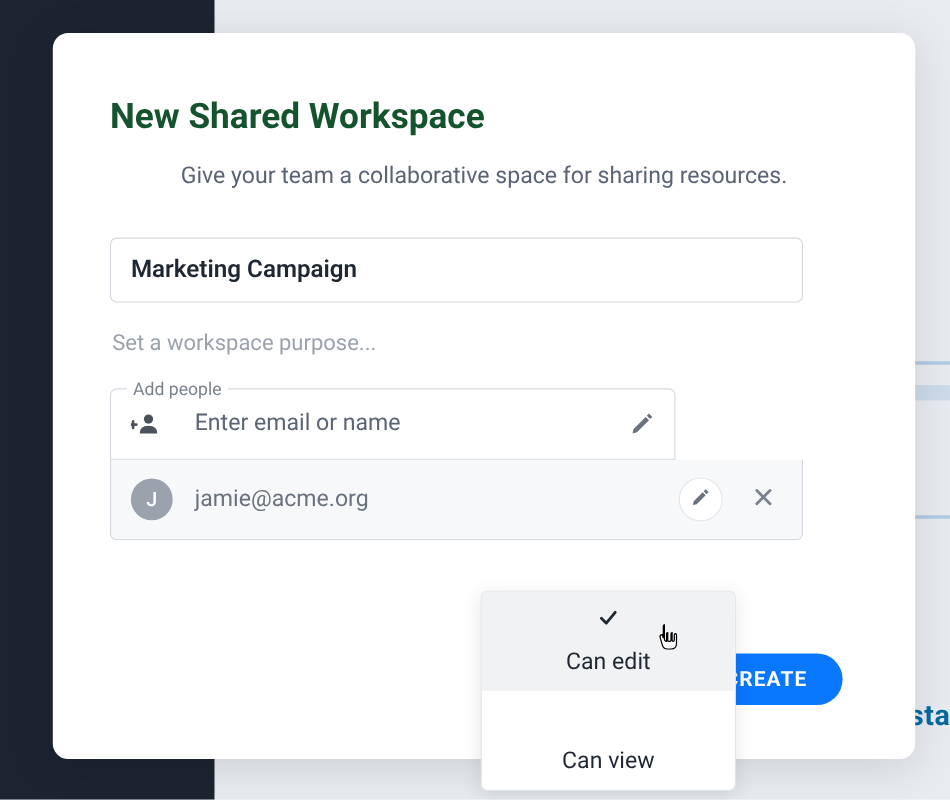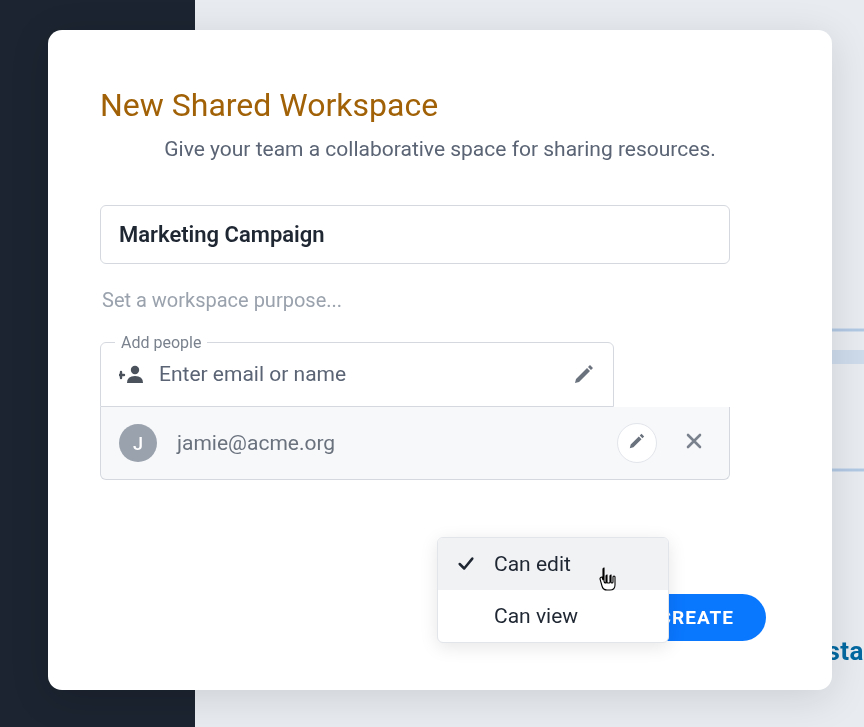--- a/index.html
+++ b/index.html
@@ -46,23 +46,23 @@
       top: 30px;
       width: 784px;
       height: 660px;
       background: #ffffff;
       border-radius: 14px;
       box-shadow: 0 8px 40px rgba(0,0,0,0.12);
       padding: 56px 52px 48px 52px;
     }
     .modal-title {
       font-size: 32px;
-      font-weight: 400;
-      color: #a16207;
-      margin-bottom: 13px;
+      font-weight: 700;
+      color: #14532d;
+      margin-bottom: 24px;
     }
     .modal-subtitle {
       font-size: 21px;
       color: #5a6474;
       margin-bottom: 44px;
       text-align: center;
     }
     .name-input {
       width: 630px;
       border: 1px solid #d5d9df;
@@ -98,21 +98,21 @@
     .add-people-legend {
       font-size: 16px;
       color: #7a828e;
       padding: 0 6px;
       margin-left: 14px;
     }
     .add-people-row {
       display: flex;
       align-items: center;
       padding: 10px 18px 20px 18px;
-      gap: 14px;
+      gap: 32px;
     }
     .add-person-icon {
       width: 26px;
       height: 20px;
       position: relative;
       flex-shrink: 0;
     }
     .email-input {
       flex: 1;
       border: none;
@@ -192,20 +192,21 @@
       z-index: 10;
     }
     .dropdown-item {
       display: flex;
       align-items: center;
       padding: 14px 18px;
       font-size: 21px;
       color: #1f2733;
       cursor: pointer;
       gap: 18px;
+      flex-direction: column;
     }
     .dropdown-item.hover {
       background: #f1f2f4;
     }
     .check-slot {
       width: 20px;
       height: 20px;
       display: flex;
       align-items: center;
       justify-content: center;

